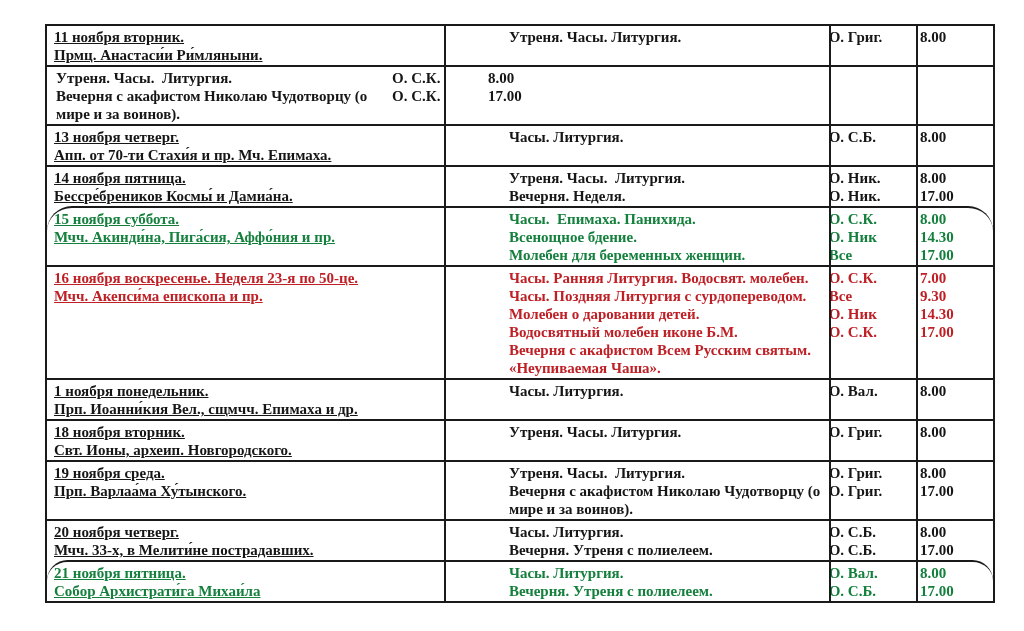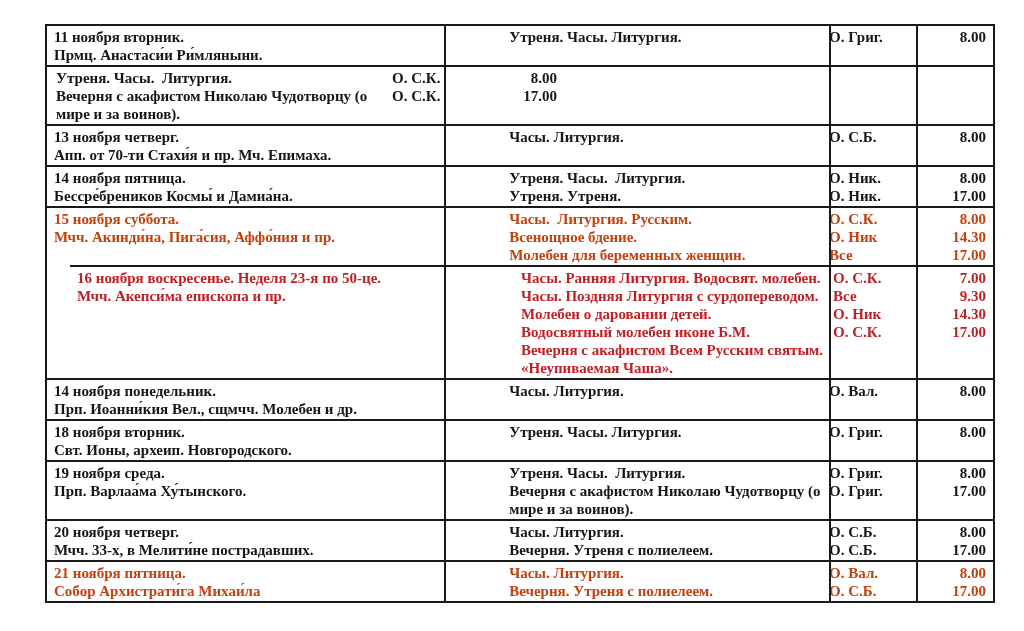--- a/index.html
+++ b/index.html
@@ -35,27 +35,27 @@
     display: flex;
     align-items: stretch;
     padding: 2px 0 1px 0;
   }
   .t-row + .t-row { border-top: 2px solid #1a1a1a; }
   .line {
     font-size: 15px;
     line-height: 18px;
     white-space: pre-wrap;
   }
-  .c1 { width: 476px; box-sizing: border-box; padding-left: 7px; padding-right: 4px; }
+  .c1 { width: 476px; box-sizing: border-box; padding-left: 7px; padding-right: 4px; text-decoration: underline; }
   .c2 { width: 337px; box-sizing: border-box; padding-left: 9px; }
   .c3 { width: 104px;  box-sizing: border-box; padding-left: 8px; }
-  .c4 { width: 76px;  box-sizing: border-box; padding-right: 7px; text-align: right; }
+  .c4 { width: 76px;  box-sizing: border-box; padding-right: 17px; text-align: left; }
   .color-black { color: #161616; }
-  .color-blue  { color: #c2410c; }
-  .color-red   { color: #bf2026; margin-left: 23px; }
+  .color-blue  { color: #15803d; border-radius: 25px; }
+  .color-red   { color: #bf2026; }
 </style>
 </head>
 <body>
 
 <div class="page">
   <div class="schedule-table" id="schedule-table">
     <div class="vline vline-1"></div>
     <div class="vline vline-2"></div>
     <div class="vline vline-3"></div>
     <div id="rows-container">
@@ -106,38 +106,38 @@
             <div class="line">8.00</div>
           </div>
         </div>
         <div class="t-row color-black">
           <div class="c1">
             <div class="line">14 ноября пятница.</div>
             <div class="line">Бессре́бреников Космы́ и Дамиа́на.</div>
           </div>
           <div class="c2">
             <div class="line">Утреня. Часы.  Литургия.</div>
-            <div class="line">Утреня. Утреня.</div>
+            <div class="line">Вечерня. Неделя.</div>
           </div>
           <div class="c3">
             <div class="line">О. Ник.</div>
             <div class="line">О. Ник.</div>
           </div>
           <div class="c4">
             <div class="line">8.00</div>
             <div class="line">17.00</div>
           </div>
         </div>
         <div class="t-row color-blue">
           <div class="c1">
             <div class="line">15 ноября суббота.</div>
             <div class="line">Мчч. Акинди́на, Пига́сия, Аффо́ния и пр.</div>
           </div>
           <div class="c2">
-            <div class="line">Часы.  Литургия. Русским.</div>
+            <div class="line">Часы.  Епимаха. Панихида.</div>
             <div class="line">Всенощное бдение.</div>
             <div class="line">Молебен для беременных женщин.</div>
           </div>
           <div class="c3">
             <div class="line">О. С.К.</div>
             <div class="line">О. Ник</div>
             <div class="line">Все</div>
           </div>
           <div class="c4">
             <div class="line">8.00</div>
@@ -170,22 +170,22 @@
             <div class="line">7.00</div>
             <div class="line">9.30</div>
             <div class="line">14.30</div>
             <div class="line">17.00</div>
             <div class="line">&nbsp;</div>
             <div class="line">&nbsp;</div>
           </div>
         </div>
         <div class="t-row color-black">
           <div class="c1">
-            <div class="line">14 ноября понедельник.</div>
-            <div class="line">Прп. Иоанни́кия Вел., сщмчч. Молебен и др.</div>
+            <div class="line">1 ноября понедельник.</div>
+            <div class="line">Прп. Иоанни́кия Вел., сщмчч. Епимаха и др.</div>
           </div>
           <div class="c2">
             <div class="line">Часы. Литургия.</div>
           </div>
           <div class="c3">
             <div class="line">О. Вал.</div>
           </div>
           <div class="c4">
             <div class="line">8.00</div>
           </div>

